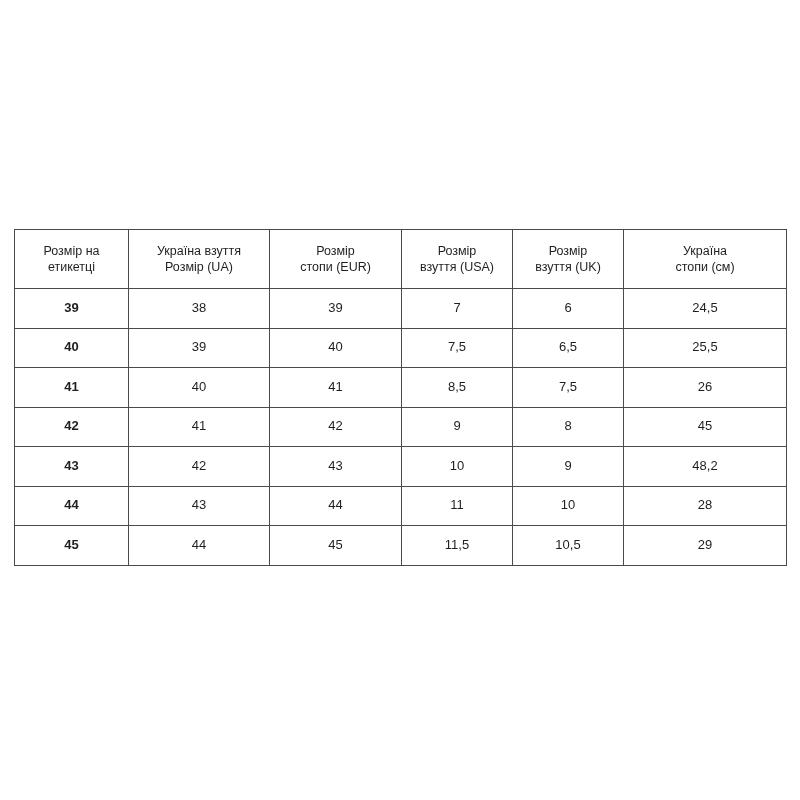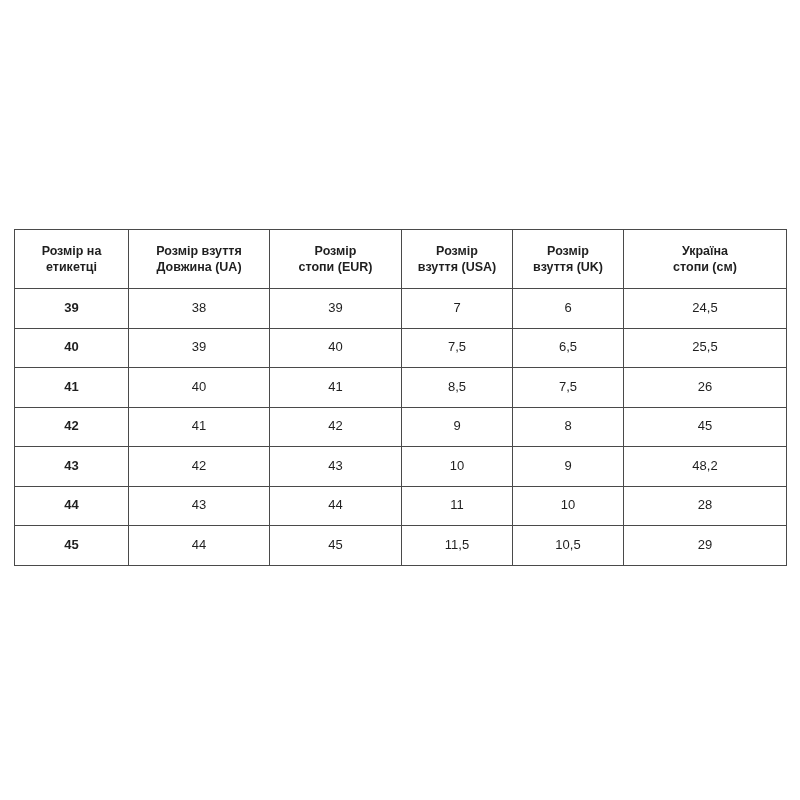--- a/index.html
+++ b/index.html
@@ -35,21 +35,21 @@
     border: 1px solid #4a4a4a;
     text-align: center;
     vertical-align: middle;
     font-size: 13px;
     line-height: 1.28;
     color: #1f1f1f;
     padding: 2px 3px;
   }
   table.size-chart thead th {
     height: 54px;
-    font-weight: bold;
+    font-weight: normal;
     font-size: 12.5px;
     text-align: center;
   }
   table.size-chart tbody td {
     height: 34.5px;
     font-weight: normal;
   }
   table.size-chart tbody td.label-col {
     font-weight: bold;
   }
@@ -75,22 +75,22 @@
           <col class="c4">
           <col class="c5">
       </colgroup>
       <thead>
         <tr>
           <th>
             <div>Розмір на</div>
             <div>етикетці</div>
           </th>
           <th>
-            <div>Розмір взуття</div>
-            <div>Довжина (UA)</div>
+            <div>Україна взуття</div>
+            <div>Розмір (UA)</div>
           </th>
           <th>
             <div>Розмір</div>
             <div>стопи (EUR)</div>
           </th>
           <th>
             <div>Розмір</div>
             <div>взуття (USA)</div>
           </th>
           <th>

